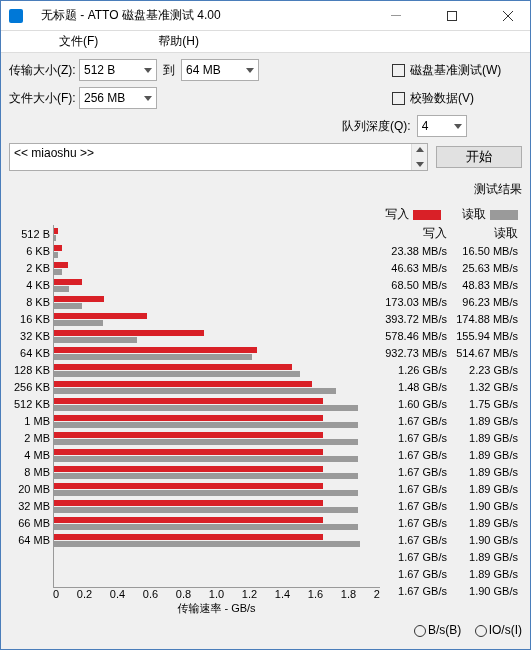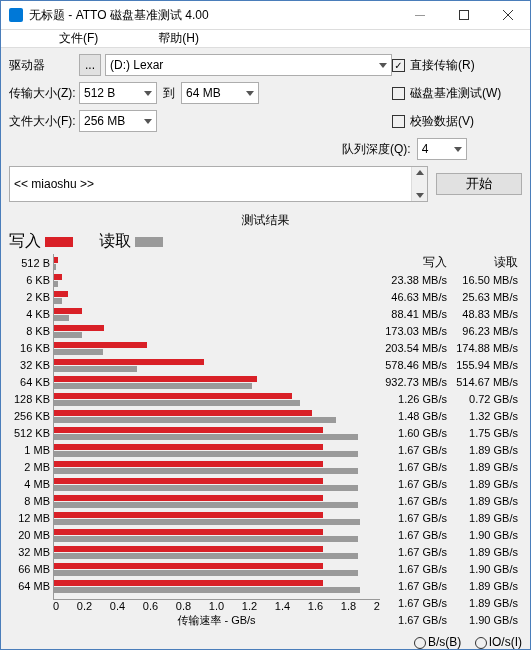--- a/index.html
+++ b/index.html
@@ -1,36 +1,36 @@
 <!DOCTYPE html>
 <html><head>
 <meta charset="utf-8">
 <style>
 * { box-sizing: border-box; margin: 0; padding: 0; font-family: "Microsoft YaHei", "Segoe UI", sans-serif; }
 body { background: #fff; width: 531px; height: 650px; border: 1px solid #4a7dba; display: flex; flex-direction: column; }
-.titlebar { height: 30px; background: #fff; display: flex; align-items: center; padding-left: 8px; font-size: 12px; border-bottom: 1px solid #ddd; }
+.titlebar { height: 30px; background: #fff; display: flex; align-items: center; padding-left: 8px; font-size: 12px; border-bottom: 1px solid #ddd; gap: 12px; }
 .titlebar .icon { width: 14px; height: 14px; background: #0078d7; margin-right: 6px; border-radius: 2px; }
 .titlebar .title { flex: 1; }
 .titlebar .wbtn { width: 44px; height: 28px; display: flex; align-items: center; justify-content: center; font-size: 13px; color: #333; }
 .titlebar .wbtn svg { stroke: #333; }
 .menubar { height: 22px; display: flex; align-items: center; padding-left: 4px; font-size: 12px; border-bottom: 1px solid #ddd; }
 .menubar span { padding: 0 6px; margin-left: 48px; }
 .panel { flex: 1; padding: 6px 8px; background: #f0f0f0; font-size: 12px; display: flex; flex-direction: column; }
 .row { display: flex; align-items: center; margin-bottom: 6px; }
 .label { width: 70px; }
 .combo, .combos { border: 1px solid #adadad; background: #fff; height: 22px; display: flex; align-items: center; justify-content: space-between; padding: 0 4px; font-size: 12px; }
 .caret { border-left: 4px solid transparent; border-right: 4px solid transparent; border-top: 5px solid #555; }
 .btn-ellipsis { width: 22px; height: 22px; border: 1px solid #adadad; background: #e1e1e1; display: flex; align-items: center; justify-content: center; margin-right: 4px; }
 .chk { width: 13px; height: 13px; border: 1px solid #333; margin-right: 5px; display: inline-flex; align-items: center; justify-content: center; font-size: 10px; }
 .right-col { margin-left: auto; display: flex; align-items: center; }
-.textarea { border: 1px solid #adadad; background: #fff; height: 36px; flex: 1; display: flex; align-items: center; padding: 2px 4px; position: relative; }
+.textarea { border: 1px solid #adadad; background: #fff; height: 28px; flex: 1; display: flex; align-items: flex-start; padding: 2px 4px; position: relative; }
 .textarea .sc { position: absolute; right: 0; top: 0; bottom: 0; width: 16px; background: #f0f0f0; border-left: 1px solid #dcdcdc; display: flex; flex-direction: column; justify-content: space-between; align-items: center; }
 .btn-start { width: 86px; height: 22px; border: 1px solid #adadad; background: #e1e1e1; margin-left: 8px; }
-.chart-title { text-align: center; font-size: 12px; margin: 4px 0 2px; }
-.legend { text-align: left; font-size: 16px; margin-bottom: 2px; }
+.chart-title { text-align: right; font-size: 12px; margin: 4px 0 8px; }
+.legend { text-align: right; font-size: 12px; margin-bottom: 2px; }
 .legend .swatch { display: inline-block; width: 28px; height: 10px; vertical-align: middle; margin: 0 4px; }
 .results { flex: 1; display: flex; }
 .chart-area { flex: 1; display: flex; flex-direction: column; }
 .chart-rows { flex: 1; border-left: 1px solid #999; margin-left: 44px; position: relative; }
 .chart-row { height: 17px; display: flex; align-items: center; position: relative; }
 .chart-row .lbl { position: absolute; left: -48px; width: 44px; text-align: right; font-size: 11px; }
 .bar-wrap { flex: 1; position: relative; height: 14px; margin-right: 4px; }
 .bar { position: absolute; height: 6px; }
 .bar.write { top: 1px; background: #d92027; }
 .bar.read { top: 8px; background: #9a9a9a; }
@@ -69,32 +69,20 @@
     </div>
 </div>
 
 <div class="menubar">
   <span>文件(F)</span>
   <span>帮助(H)</span>
 </div>
 
 <div class="panel">
 
-  <div class="row">
-    <span class="label">驱动器</span>
-    <div class="btn-ellipsis">...</div>
-    <div class="combo" style="flex:1">
-      <span>(D:) Lexar</span>
-        <span class="caret"></span>
-    </div>
-    <div class="right-col" style="width:130px">
-      <span class="chk">✓</span>
-      <span>直接传输(R)</span>
-    </div>
-  </div>
 
   <div class="row">
     <span class="label">传输大小(Z):</span>
     <div class="combo" style="width:78px">
       <span>512 B</span>
         <span class="caret"></span>
     </div>
     <span style="margin:0 6px">到</span>
     <div class="combo" style="width:78px">
       <span>64 MB</span>
@@ -245,27 +233,20 @@
             <div class="bar-wrap">
               <div class="bar write" style="width: 83.5%;"></div>
               <div class="bar read" style="width: 94.5%;"></div>
             </div>
           </div>
           <div class="chart-row">
             <span class="lbl">8 MB</span>
             <div class="bar-wrap">
               <div class="bar write" style="width: 83.5%;"></div>
               <div class="bar read" style="width: 94.5%;"></div>
-            </div>
-          </div>
-          <div class="chart-row">
-            <span class="lbl">12 MB</span>
-            <div class="bar-wrap">
-              <div class="bar write" style="width: 83.5%;"></div>
-              <div class="bar read" style="width: 95%;"></div>
             </div>
           </div>
           <div class="chart-row">
             <span class="lbl">20 MB</span>
             <div class="bar-wrap">
               <div class="bar write" style="width: 83.5%;"></div>
               <div class="bar read" style="width: 94.5%;"></div>
             </div>
           </div>
           <div class="chart-row">
@@ -305,23 +286,23 @@
             <span>2</span>
           </div>
         <div class="xlab">传输速率 - GB/s</div>
       </div>
     </div>
     <div class="data-cols">
       <div class="data-col" id="wcol">
           <div class="h">写入</div>
           <div>23.38 MB/s</div>
           <div>46.63 MB/s</div>
-          <div>88.41 MB/s</div>
+          <div>68.50 MB/s</div>
           <div>173.03 MB/s</div>
-          <div>203.54 MB/s</div>
+          <div>393.72 MB/s</div>
           <div>578.46 MB/s</div>
           <div>932.73 MB/s</div>
           <div>1.26 GB/s</div>
           <div>1.48 GB/s</div>
           <div>1.60 GB/s</div>
           <div>1.67 GB/s</div>
           <div>1.67 GB/s</div>
           <div>1.67 GB/s</div>
           <div>1.67 GB/s</div>
           <div>1.67 GB/s</div>
@@ -334,21 +315,21 @@
         </div>
       <div class="data-col" id="rcol">
           <div class="h">读取</div>
           <div>16.50 MB/s</div>
           <div>25.63 MB/s</div>
           <div>48.83 MB/s</div>
           <div>96.23 MB/s</div>
           <div>174.88 MB/s</div>
           <div>155.94 MB/s</div>
           <div>514.67 MB/s</div>
-          <div>0.72 GB/s</div>
+          <div>2.23 GB/s</div>
           <div>1.32 GB/s</div>
           <div>1.75 GB/s</div>
           <div>1.89 GB/s</div>
           <div>1.89 GB/s</div>
           <div>1.89 GB/s</div>
           <div>1.89 GB/s</div>
           <div>1.89 GB/s</div>
           <div>1.90 GB/s</div>
           <div>1.89 GB/s</div>
           <div>1.90 GB/s</div>

